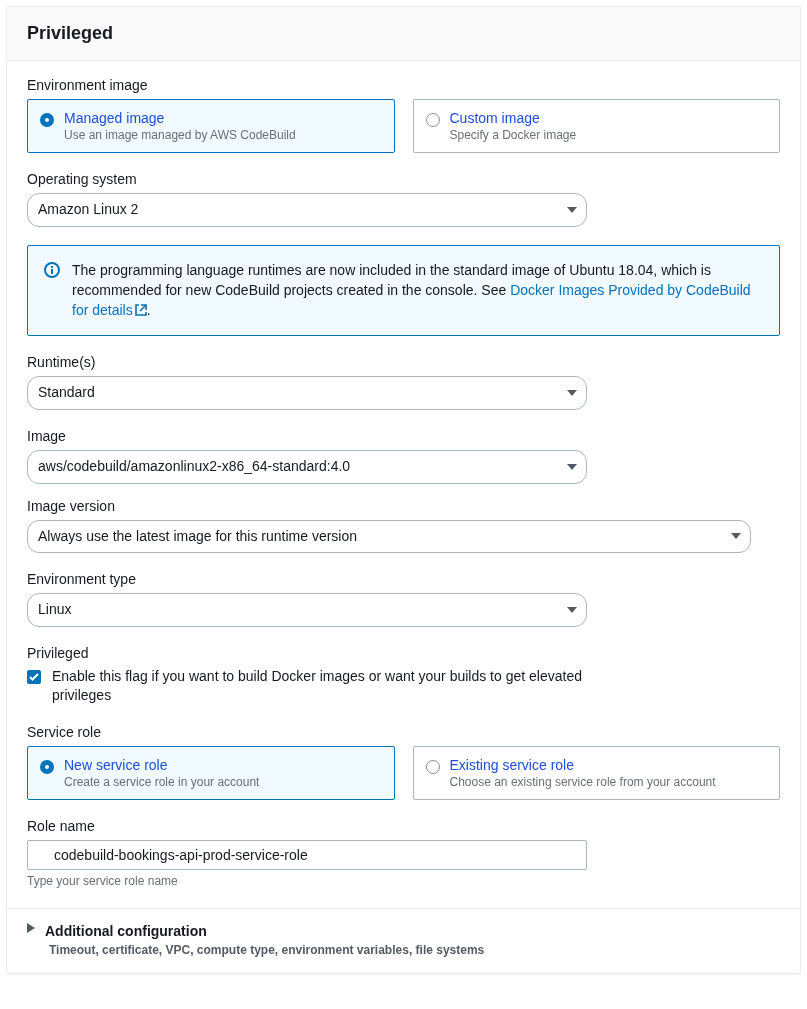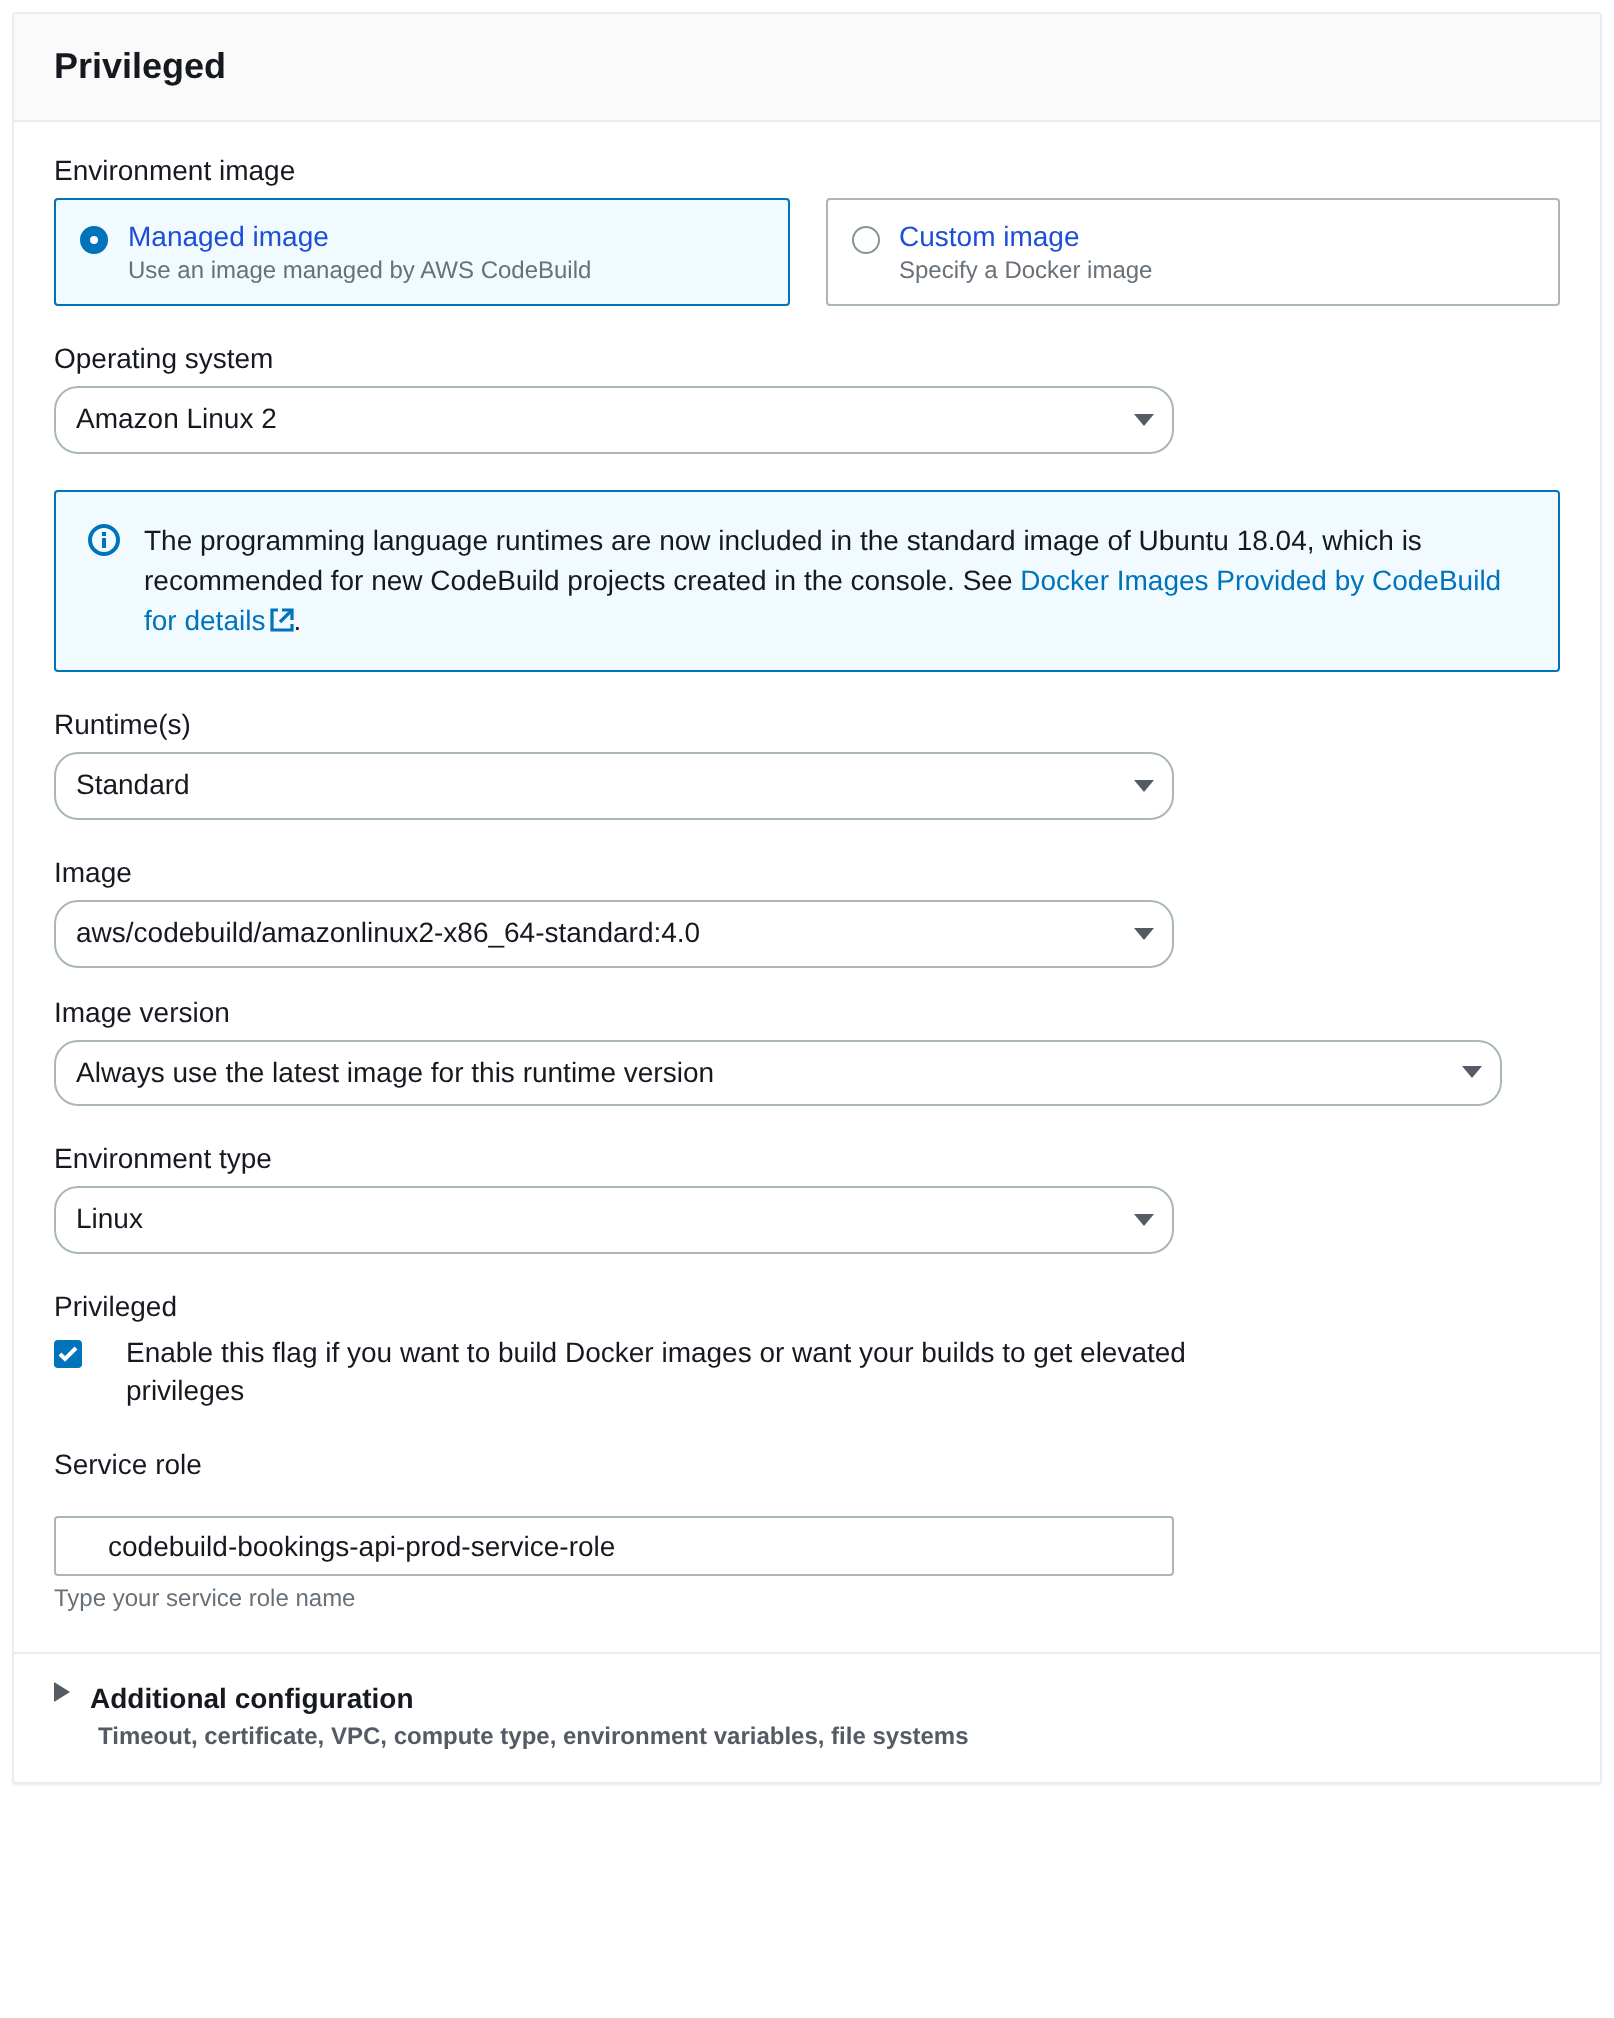--- a/index.html
+++ b/index.html
@@ -127,21 +127,21 @@
     color: #0073bb;
     text-decoration: none;
   }
   .ext-link-icon {
     display: inline-block;
     vertical-align: -1px;
     margin-left: 2px;
   }
   .checkbox-row {
     display: flex;
-    gap: 22px;
+    gap: 11px;
     align-items: flex-start;
     margin-top: 4px;
   }
   .cb {
     flex: 0 0 auto;
     width: 14px;
     height: 14px;
     border-radius: 2px;
     border: 1px solid #0073bb;
     background: #0073bb;
@@ -310,23 +310,40 @@
           <svg width="10" height="8" viewBox="0 0 10 8">
               <path d="M1 4 L3.5 6.5 L9 1" fill="none" stroke="#ffffff" stroke-width="2"></path>
             </svg>
         </div>
         <div class="checkbox-label">Enable this flag if you want to build Docker images or want your builds to get elevated privileges</div>
       </div>
     </div>
 
     <div class="form-group">
       <span class="field-label">Service role</span>
+      <div class="radio-row">
+        <div class="radio-card selected">
+          <div class="radio-btn checked"></div>
+          <div>
+            <div class="radio-title">New service role</div>
+            <div class="radio-desc">Create a service role in your account</div>
+          </div>
+        </div>
+        <div class="radio-card">
+          <div class="radio-btn"></div>
+          <div>
+            <div class="radio-title">Existing service role</div>
+            <div class="radio-desc">Choose an existing service role from your account</div>
+          </div>
+        </div>
+      </div>
     </div>
 
     <div class="form-group" style="margin-bottom:16px">
+      <span class="field-label">Role name</span>
       <input type="text" class="text-input" value="codebuild-bookings-api-prod-service-role" style="">
       <div class="hint">Type your service role name</div>
     </div>
 
   </div>
 
   <div class="panel-footer">
     <div class="expander-row">
       <span class="tri">
         <svg width="8" height="10" viewBox="0 0 8 10">

